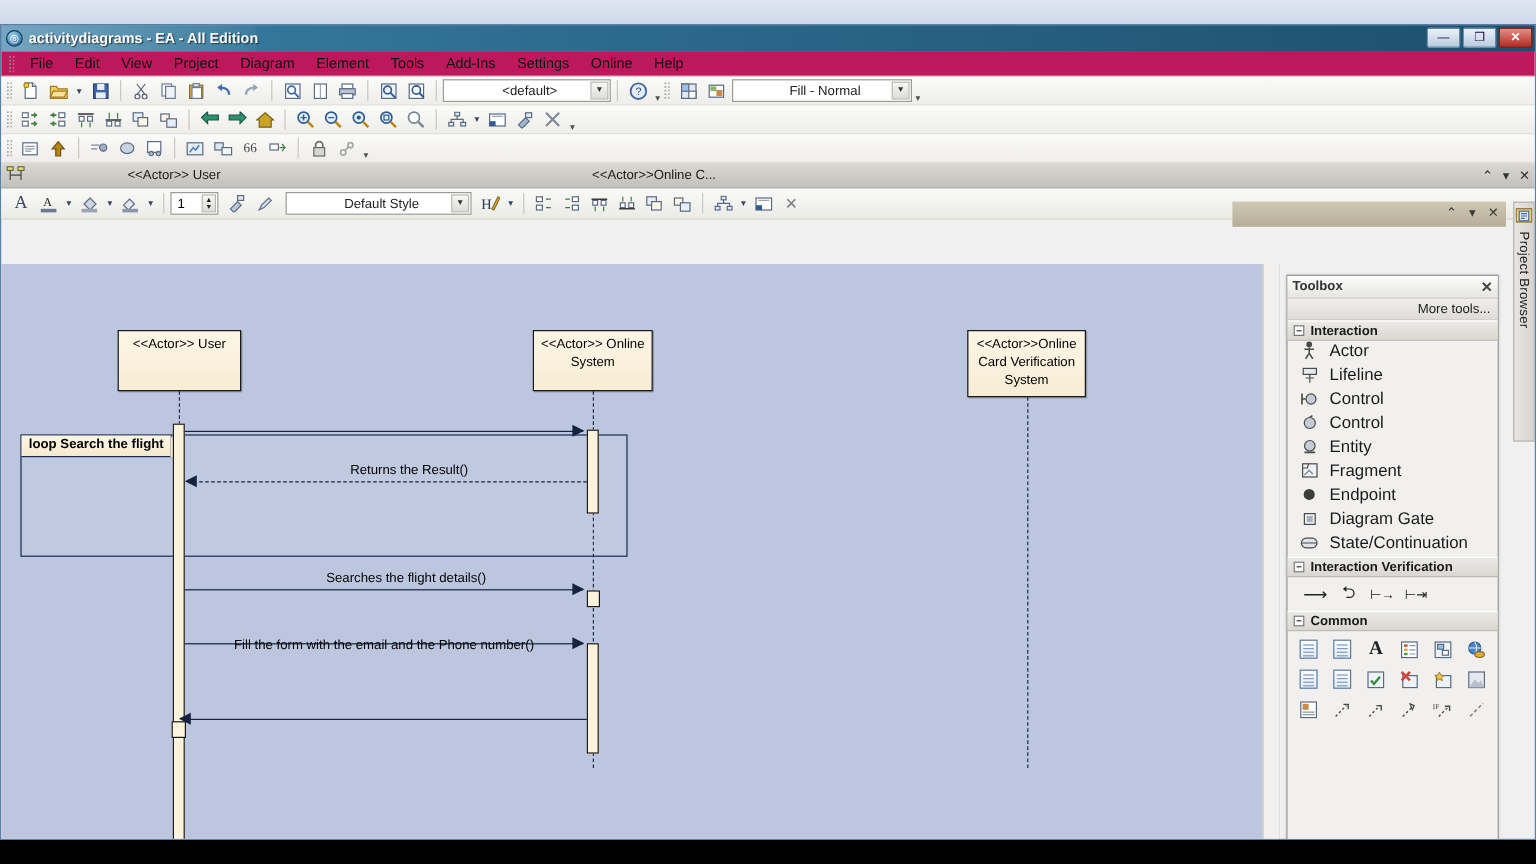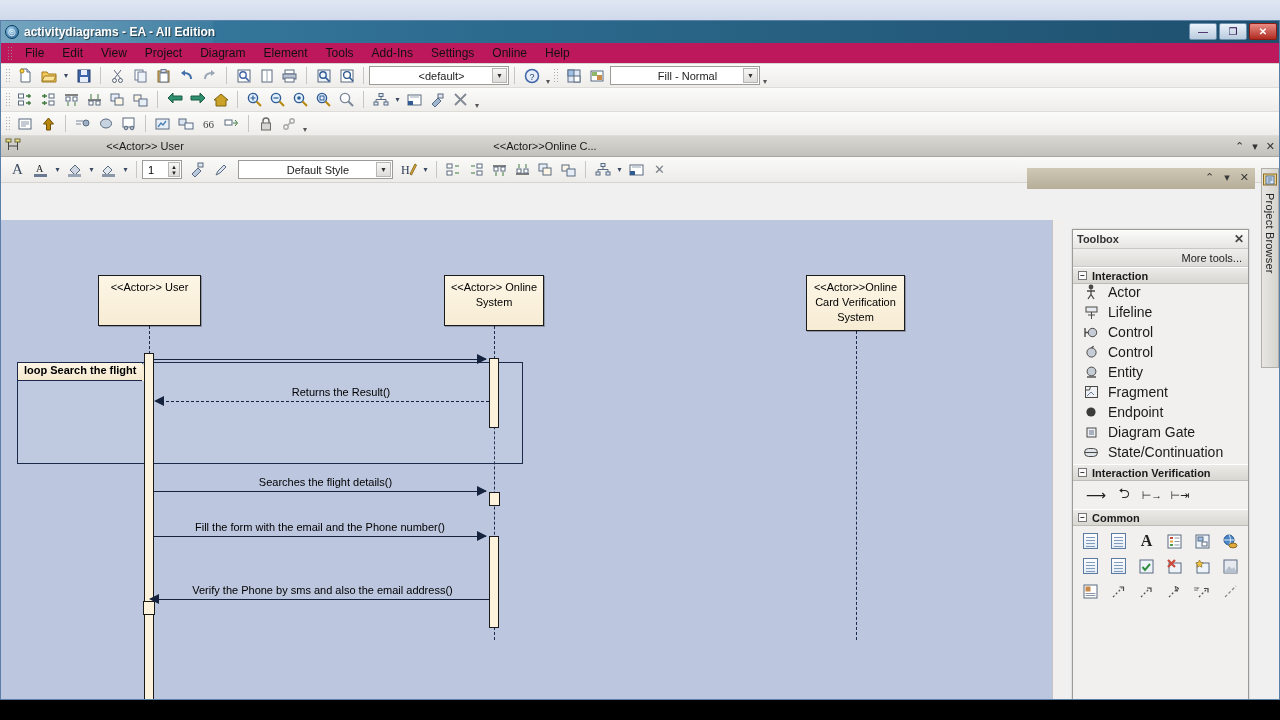--- a/index.html
+++ b/index.html
@@ -799,29 +799,28 @@
 
       <div class="msg-line" style="left:153px; top:139px; width:332px;"></div>
       <div class="arrow-r" style="left:476px; top:134px;"></div>
 
       <div class="msg-line dashed" style="left:160px; top:181px; width:328px;"></div>
       <div class="arrow-l" style="left:153px; top:176px;"></div>
       <div class="msg-label" style="left:176px; top:166px; width:328px;">Returns the Result()</div>
 
       <div class="msg-line" style="left:153px; top:271px; width:332px;"></div>
       <div class="arrow-r" style="left:476px; top:266px;"></div>
-      <div class="msg-label" style="left:140px; top:256px; width:332px;padding-left:37px;">Searches the flight details()</div>
+      <div class="msg-label" style="left:153px; top:256px; width:332px;padding-left:37px;">Searches the flight details()</div>
 
       <div class="msg-line" style="left:153px; top:316px; width:332px;"></div>
       <div class="arrow-r" style="left:476px; top:311px;"></div>
-      <div class="msg-label" style="left:153px; top:301px; width:332px;">Fill the form with the  email and the Phone number()</div>
+      <div class="msg-label" style="left:153px; top:312px; width:332px;">Fill the form with the  email and the Phone number()</div>
 
       <div class="msg-line" style="left:155px; top:379px; width:333px;"></div>
       <div class="arrow-l" style="left:148px; top:374px;"></div>
-      <div class="msg-label" style="left:155px; top:364px; width:333px;">Verify the Phone by sms and also the email address()</div>
 
     </div>
   </div>
   <div id="canvas-scroll-right"></div>
 
   <div id="toolbox">
     <div class="tbx-title">
       <span>Toolbox</span>
       <span class="x">✕</span>
     </div>

